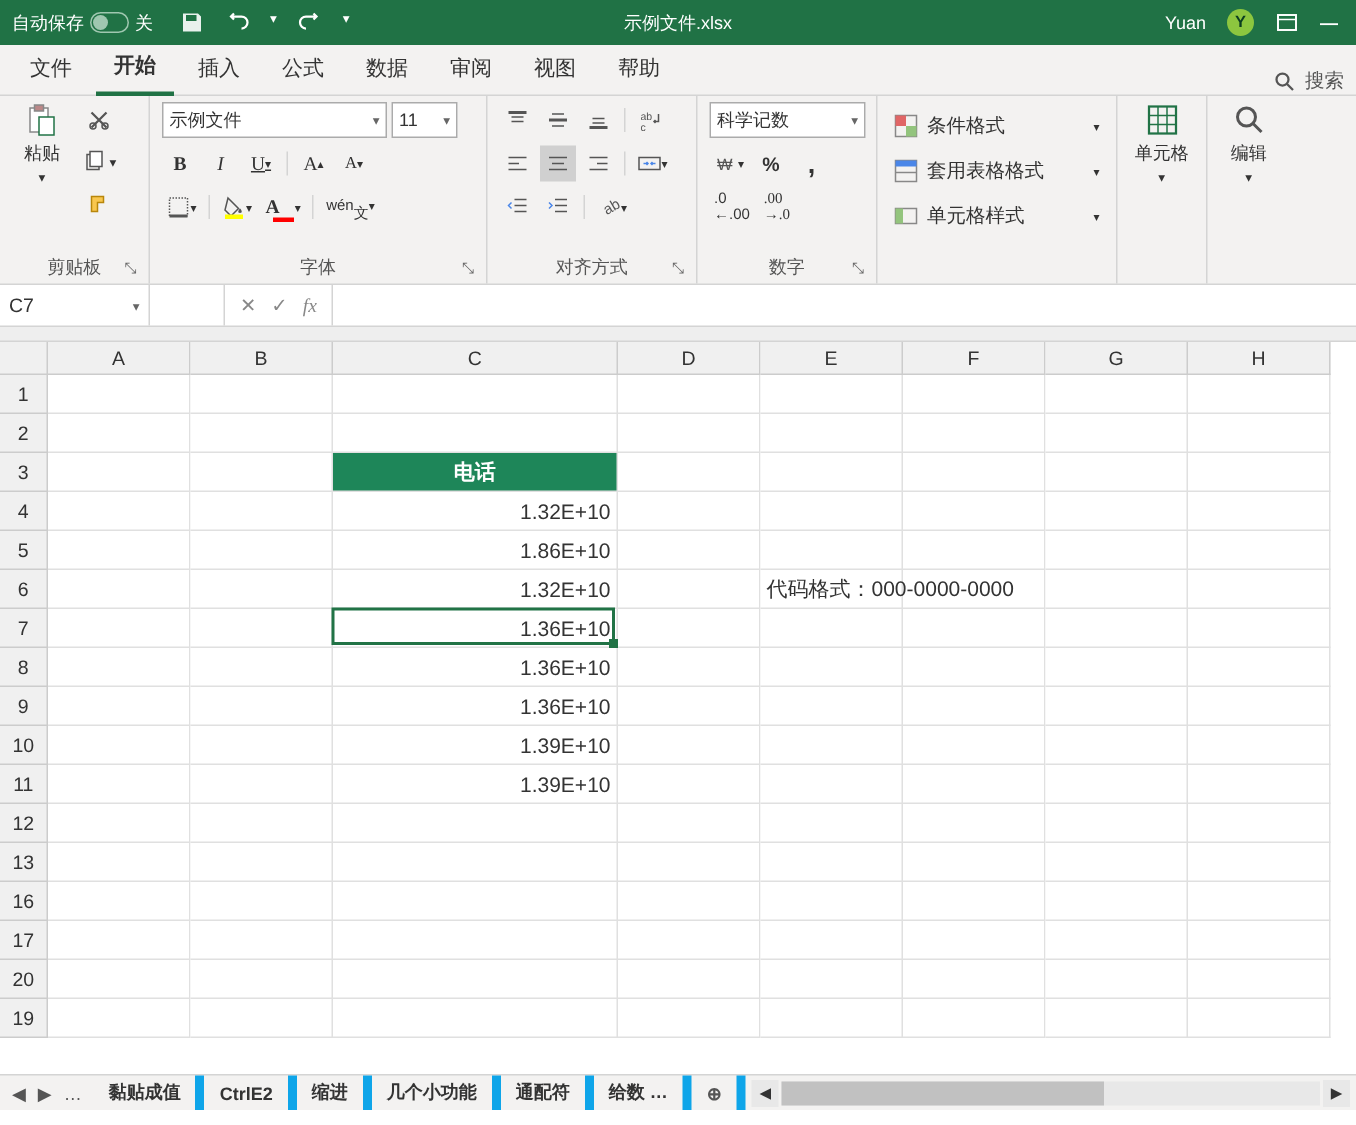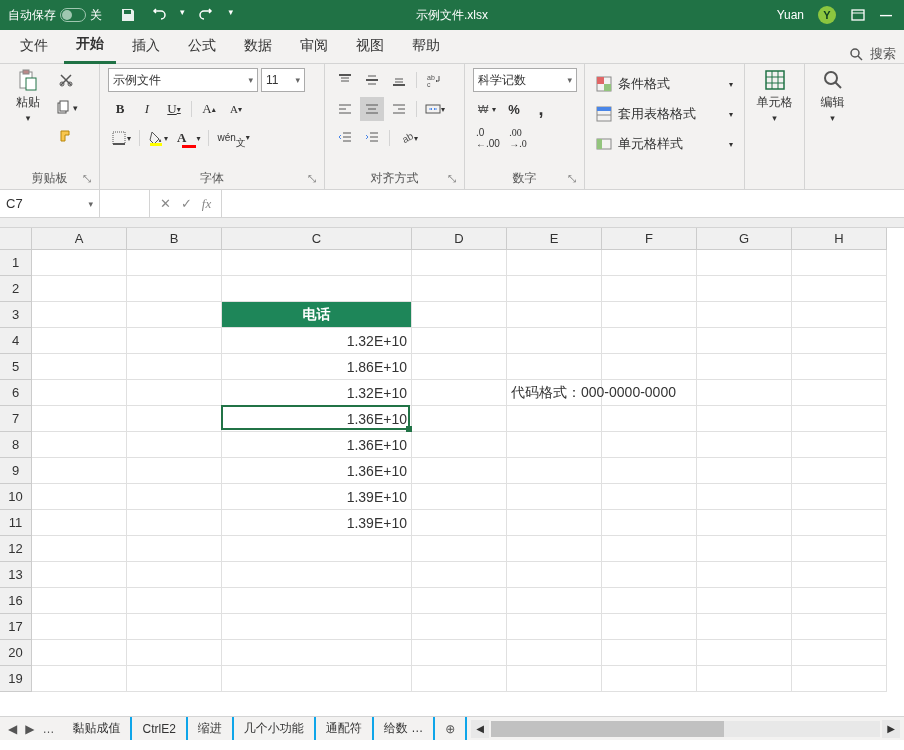--- a/index.html
+++ b/index.html
@@ -57,21 +57,21 @@
 .cell.right { justify-content:flex-end; }
 .cell.center { justify-content:center; }
 .cell.header-green { background:#1e8659; color:#fff; font-weight:bold; }
 .cell-cursor { position:absolute; border:2px solid #217346; pointer-events:none; }
 .cell-cursor::after { content:''; position:absolute; right:-4px; bottom:-4px; width:6px; height:6px; background:#217346; }
 
 
 .bottom { height:24px; background:#f3f2f1; border-top:1px solid #d4d4d4; display:flex; align-items:stretch; font-size:12px; }
 .sheet-nav { display:flex; align-items:center; gap:8px; padding:0 8px; color:#555; }
 .sheet-tabs { display:flex; align-items:center; }
-.sheet-tab { padding:0 10px; border-right:2px solid #0ea5e9; display:flex; align-items:center; cursor:pointer; height:100%; }
+.sheet-tab { padding:0 10px; border-right:6px solid #0ea5e9; display:flex; align-items:center; cursor:pointer; height:100%;font-weight:bold; }
 .hscroll { flex:1; display:flex; align-items:center; padding:0 4px; }
 .scroll-track { flex:1; height:16px; background:#e8e8e8; position:relative; margin:0 2px; }
 .scroll-thumb { position:absolute; left:0; top:0; height:16px; background:#c1c1c1; }
 .scroll-btn { width:18px; height:18px; background:#e8e8e8; display:flex; align-items:center; justify-content:center; font-size:10px; cursor:pointer; }
 
 
 svg { display:block; }
 .ic { width:16px; height:16px; }
 .ic24 { width:24px; height:24px; }
 </style>

